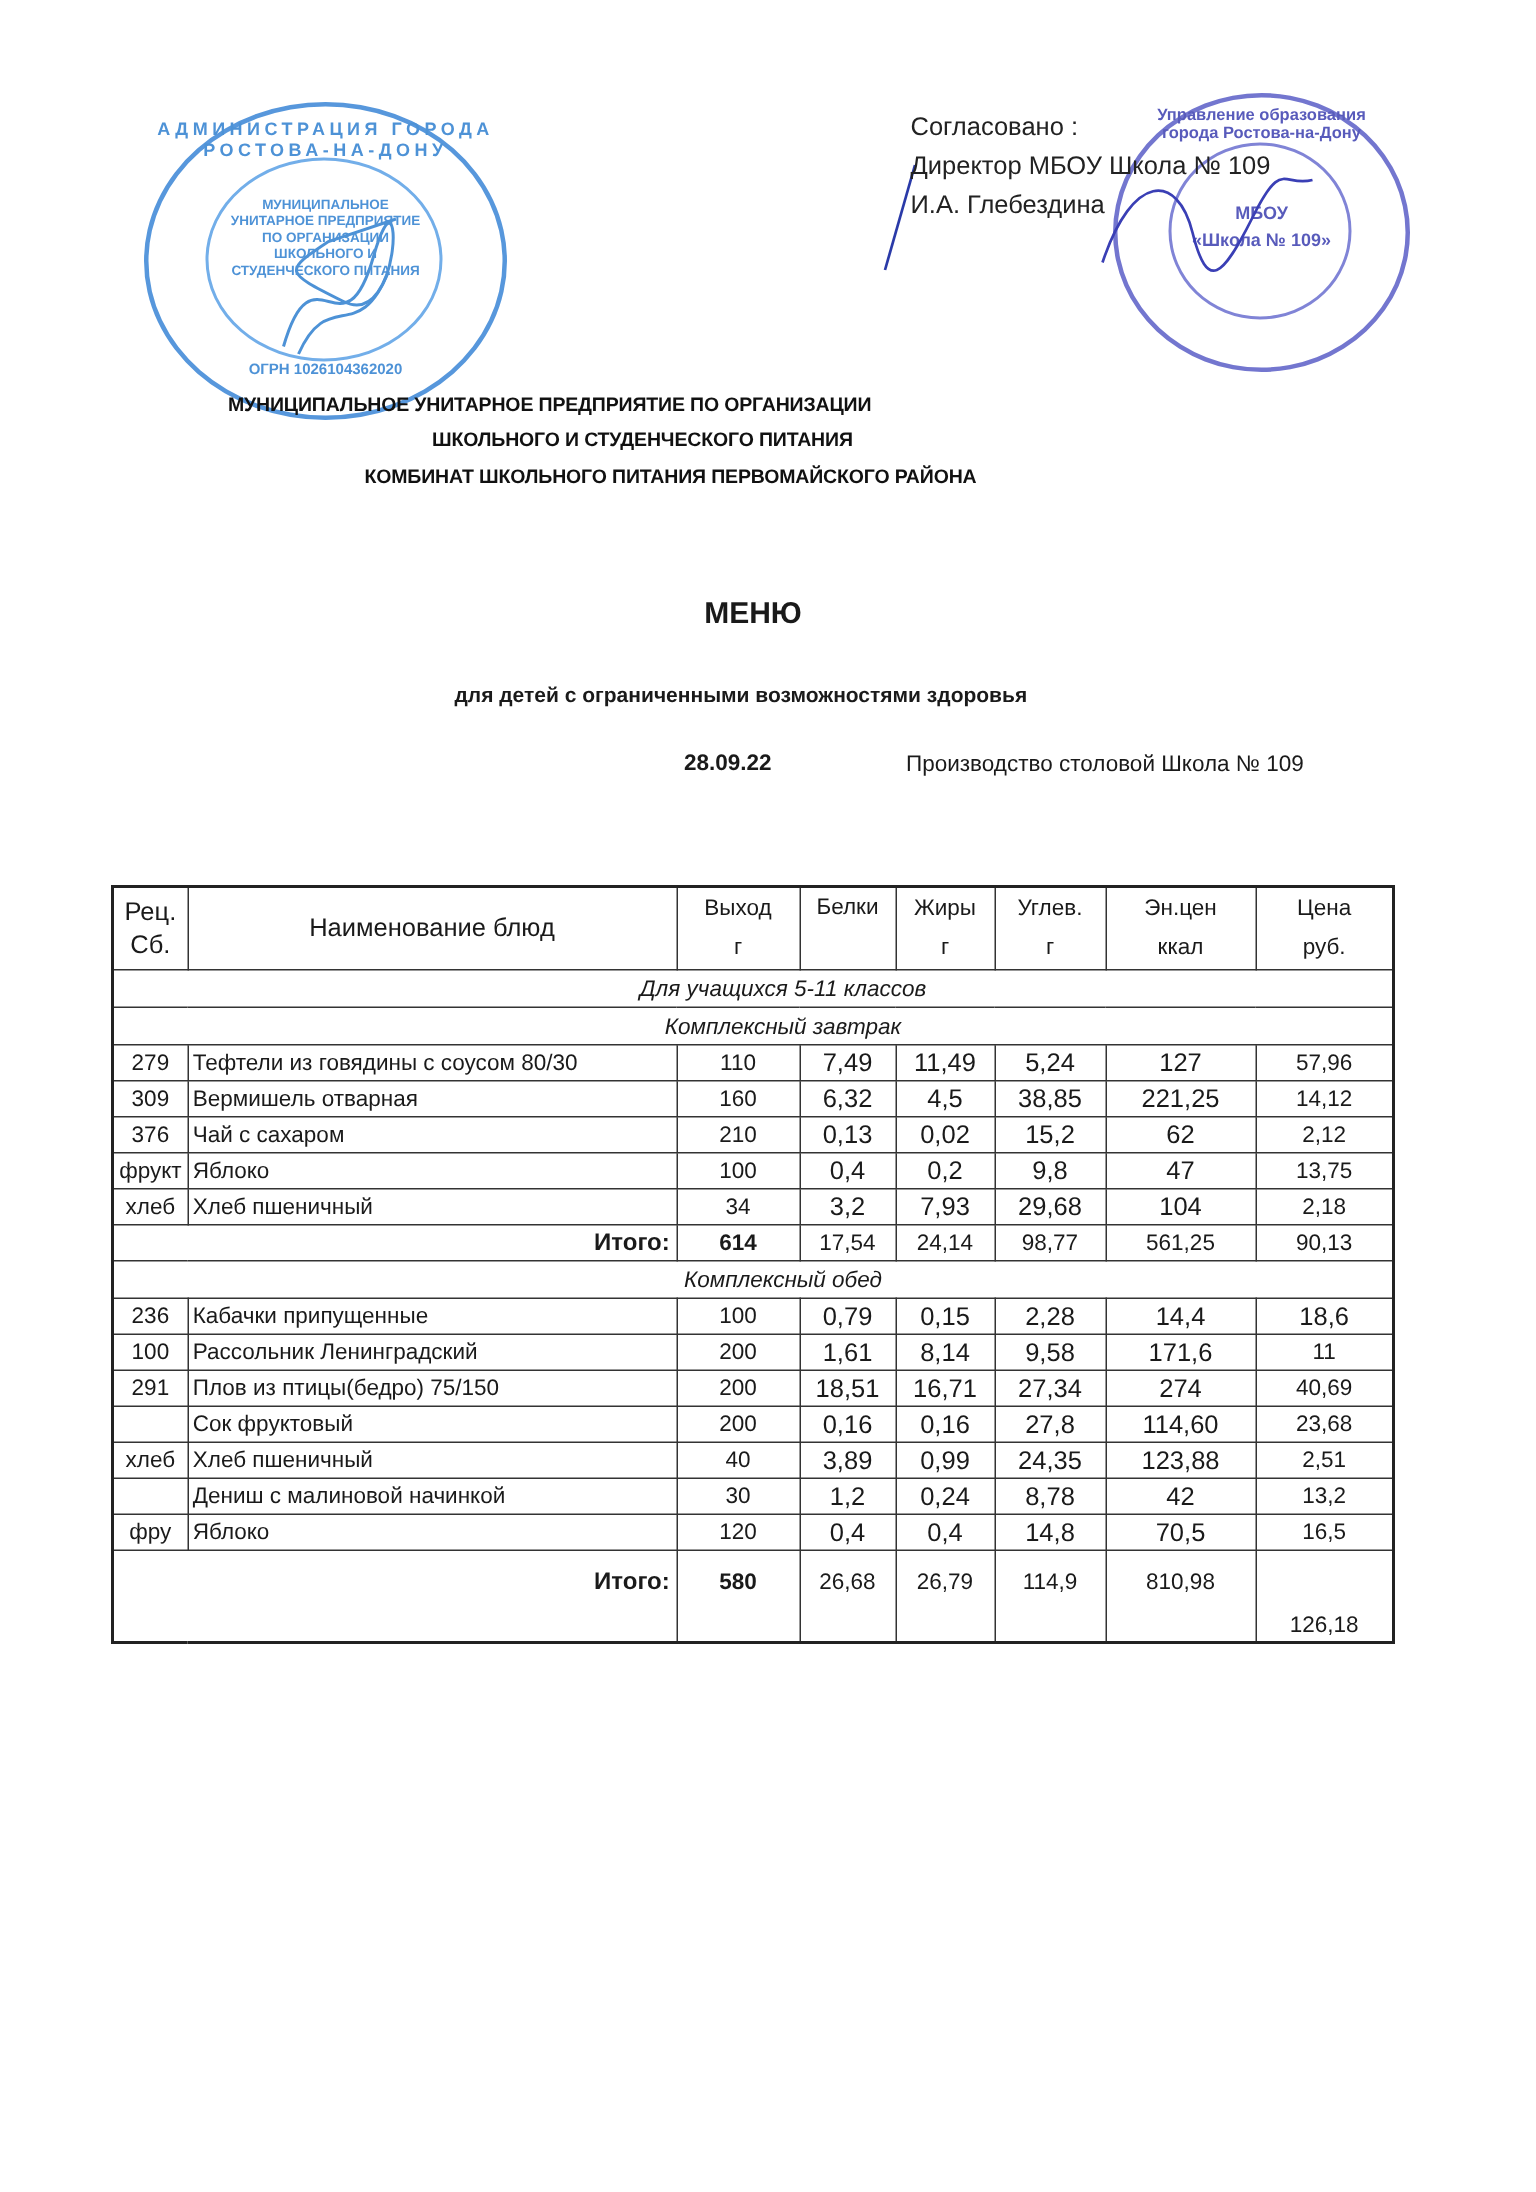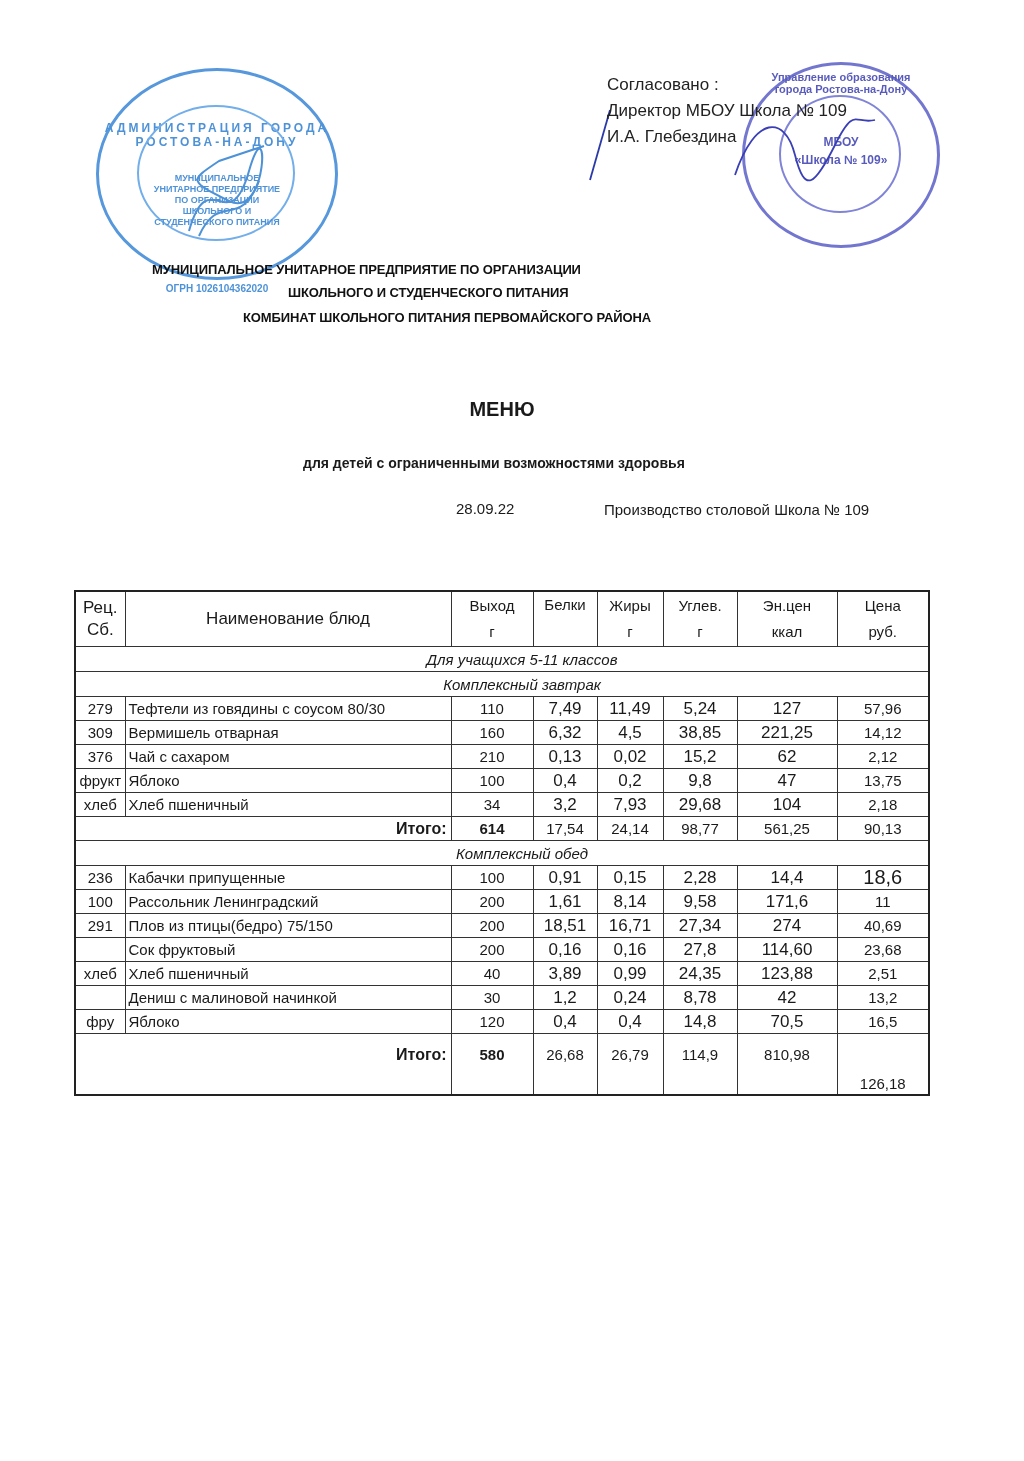--- a/index.html
+++ b/index.html
@@ -8,36 +8,36 @@
   .abs { position:absolute; }
 
   
   .approval { left:607px; top:72px; font-size:17px; line-height:26px; color:#222; }
   .approval div { white-space:nowrap; }
 
   
   .stamp { position:absolute; border-radius:50%; }
   .stamp-left { left:96px; top:68px; width:236px; height:206px; border:3px solid #3a86d6; opacity:.85; }
   .stamp-left .inner { position:absolute; left:38px; top:34px; width:154px; height:132px; border:2px solid #5aa0e6; border-radius:50%; }
-  .stamp-left .txt { position:absolute; width:100%; text-align:center; color:#2f7fd0; font-size:11px; font-weight:bold;margin-top:42px; }
+  .stamp-left .txt { position:absolute; width:100%; text-align:center; color:#2f7fd0; font-size:11px; font-weight:bold; }
   .stamp-right { left:742px; top:62px; width:192px; height:180px; border:3px solid #5b5fc7; opacity:.85; }
   .stamp-right .inner { position:absolute; left:34px; top:30px; width:118px; height:114px; border:2px solid #6b6fd0; border-radius:50%; }
   .stamp-right .txt { position:absolute; width:100%; text-align:center; color:#3c3fb0; font-weight:bold; }
   .sig { position:absolute; }
 
   
   .org { font-size:13px; font-weight:bold; white-space:nowrap; color:#111; letter-spacing:-0.1px; }
   .org1 { left:152px; top:262px; }
   .org2 { left:288px; top:285px; }
   .org3 { left:243px; top:310px; }
 
   .title { left:0; width:1024px; top:398px; text-align:center; font-size:20px; font-weight:bold; padding-left:0; }
   .title span { display:inline-block; margin-left:-20px; }
   .subtitle { left:303px; top:455px; font-size:14px; font-weight:bold; white-space:nowrap; }
-  .date { left:456px; top:500px; font-size:15px; font-weight:normal; }
+  .date { left:456px; top:500px; font-size:15px; font-weight:bold; }
   .prod { left:604px; top:501px; font-size:15px; white-space:nowrap; }
 
   
   table.menu { position:absolute; left:74px; top:590px; width:854px; border-collapse:collapse; table-layout:fixed; }
   table.menu td, table.menu th { border:1px solid #333; padding:0 3px; font-size:15px; font-weight:normal; overflow:hidden; white-space:nowrap; }
   table.menu { border:2px solid #222; }
   .hdr th { height:54px; font-weight:bold; vertical-align:middle; font-size:14px; line-height:26px; }
   .hdr th.big { font-size:17px; }
   .section td { height:24px; font-weight:bold; font-style:italic; text-align:center; font-size:17px; border-top:2px solid #222; border-bottom:2px solid #222; }
   .section td span { display:inline-block; margin-left:40px; }
@@ -187,25 +187,25 @@
   </tr>
   <tr class="section">
     <td colspan="8"><span>Комплексный  обед</span></td>
   </tr>
   </tbody>
     <tbody id="lunch-body">
       <tr class="row">
         <td class="code">236</td>
         <td class="name">Кабачки припущенные</td>
         <td class="num">100</td>
-        <td class="num big">0,91</td>
+        <td class="num big">0,79</td>
         <td class="num big">0,15</td>
         <td class="num big">2,28</td>
         <td class="num big">14,4</td>
-        <td class="price" style="font-size: 20px;">18,6</td>
+        <td class="price" style="font-size: 17px;">18,6</td>
       </tr>
       <tr class="row">
         <td class="code">100</td>
         <td class="name">Рассольник Ленинградский</td>
         <td class="num">200</td>
         <td class="num big">1,61</td>
         <td class="num big">8,14</td>
         <td class="num big">9,58</td>
         <td class="num big">171,6</td>
         <td class="price" style="font-size: 15px;">11</td>

